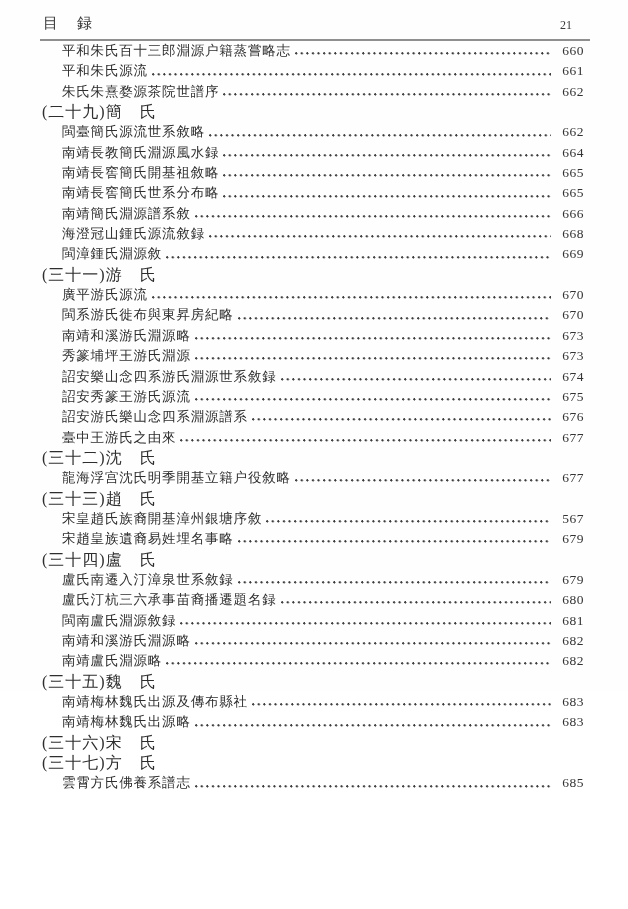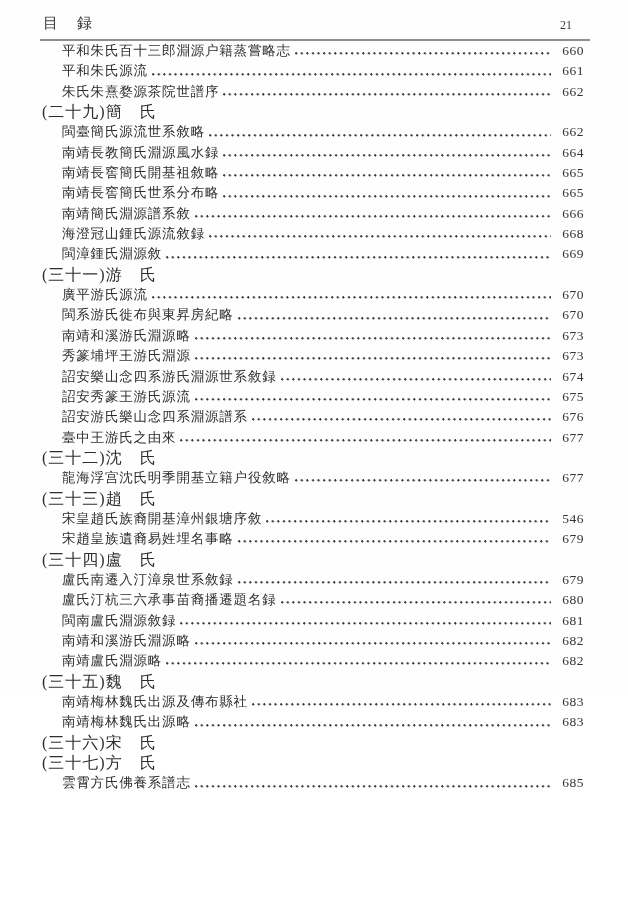--- a/index.html
+++ b/index.html
@@ -225,21 +225,21 @@
   </div>
 
   <div class="row section">
     <span class="title">(三十三)趙　氏</span>
 
   </div>
 
   <div class="row entry">
     <span class="title">宋皇趙氏族裔開基漳州銀塘序敘</span>
     <span class="dots"></span>
-    <span class="pageno">546</span>
+    <span class="pageno">567</span>
   </div>
 
   <div class="row entry">
     <span class="title">宋趙皇族遺裔易姓埋名事略</span>
     <span class="dots"></span>
     <span class="pageno">679</span>
   </div>
 
   <div class="row section">
     <span class="title">(三十四)盧　氏</span>

